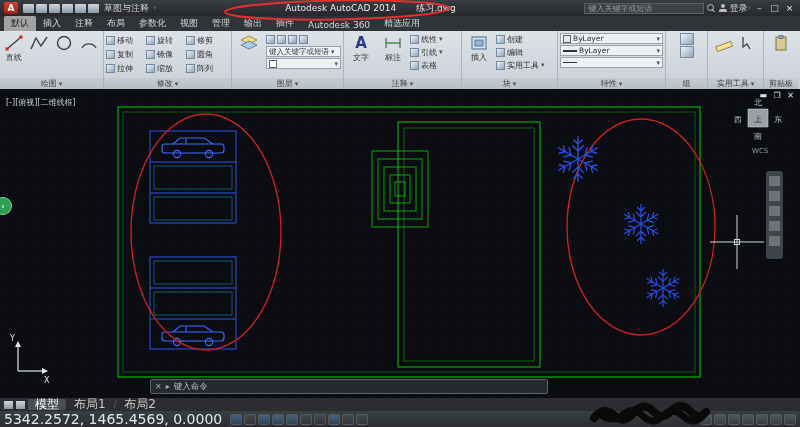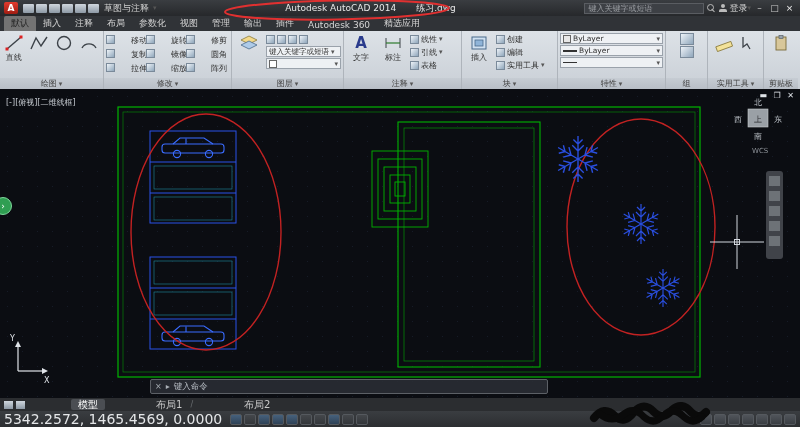--- a/index.html
+++ b/index.html
@@ -21,33 +21,33 @@
   .mag::after { content:""; position:absolute; width:4px; height:1.2px; background:#bbb; transform:rotate(45deg); left:4px; top:6px; }
   .person { width:8px; height:8px; position:relative; margin-right:2px; display:inline-block; }
   .person::before { content:""; position:absolute; width:4px; height:4px; border-radius:50%; background:#bbb; left:2px; top:0; }
   .person::after { content:""; position:absolute; width:8px; height:3px; border-radius:2px 2px 0 0; background:#bbb; left:0; bottom:0; }
   .winbtn { width:13px; text-align:center; color:#ccc; margin-left:2px; cursor:default; }
   .winbtn.close { color:#eee; }
 
   
   .ribbontabs { height:15px; background:#303337; display:flex; align-items:flex-end; padding-left:4px; flex:0 0 auto; }
   .rtab { font-size:9px; color:#d5d5d5; padding:1px 7px; white-space:nowrap; }
-  .rtab.active { background:#737373; color:#222; border-radius:2px 2px 0 0; }
+  .rtab.active { background:#a3a3a3; color:#222; border-radius:2px 2px 0 0; }
 
   
   .ribbon { height:58px; background:linear-gradient(#dde2e7,#c9cfd6); display:flex; flex:0 0 auto; overflow:hidden; }
   .panel { display:flex; flex-direction:column; border-right:1px solid #aeb4bb; flex:0 0 auto; }
   .pbody { flex:1; display:flex; align-items:flex-start; padding:2px 2px 0 2px; gap:2px; }
   .pfoot { height:11px; font-size:8px; color:#444; text-align:center; display:flex; align-items:center; justify-content:center; gap:2px; background:linear-gradient(#c6ccd3,#b8bec6); }
   .bigbtn { display:flex; flex-direction:column; align-items:center; width:30px; }
   .bigbtn .blabel { font-size:8px; color:#333; line-height:9px; white-space:nowrap; }
   .bicon { width:22px; height:20px; display:flex; align-items:center; justify-content:center; }
   .bicon svg { width:20px; height:18px; }
   .mgrid { display:grid; grid-template-columns:repeat(3,40px); grid-auto-rows:14px; align-items:center; }
-  .mitem { display:flex; align-items:flex-start; gap:16px; font-size:8px; color:#333; white-space:nowrap; }
+  .mitem { display:flex; align-items:center; gap:2px; font-size:8px; color:#333; white-space:nowrap; }
   .micon { width:9px; height:9px; background:linear-gradient(135deg,#eef3f8,#8fa6bb); border:1px solid #7a8a9a; flex:0 0 auto; }
   .smallcol { display:flex; flex-direction:column; justify-content:space-between; gap:1px; }
   .srow { display:flex; align-items:center; gap:2px; font-size:8px; color:#333; white-space:nowrap; height:12px; }
   .ddbox { display:flex; align-items:center; gap:2px; background:#eef1f4; border:1px solid #9aa2ab; font-size:7.5px; color:#333; height:11px; padding:0 2px; white-space:nowrap; }
   .swatch { width:8px; height:8px; background:#fff; border:1px solid #666; }
   .lineglyph { width:14px; height:2px; background:#333; }
   .dd { font-size:7px; color:#555; }
 
   
   .canvas { position:relative; flex:1; background:#0b0d12;
@@ -56,21 +56,21 @@
   .canvas svg.draw { position:absolute; left:0; top:0; }
   .vplabel { position:absolute; left:6px; top:8px; font-size:8px; color:#c8cdd3; z-index:3; }
   .vpwin { position:absolute; right:4px; top:2px; font-size:8px; color:#dfe3e8; z-index:3; letter-spacing:2px; }
   .startbadge { position:absolute; left:-6px; top:108px; width:18px; height:18px; border-radius:50%; background:#2f9e52; border:1px solid #7fd79c; color:#fff; font-size:9px; display:flex; align-items:center; justify-content:center; z-index:3; }
   .cmdline { position:absolute; left:150px; bottom:4px; width:398px; height:15px; background:rgba(42,46,52,0.88); border:1px solid #5c6066; border-radius:2px; display:flex; align-items:center; gap:4px; padding:0 4px; z-index:4; }
   .cmdline .cicon { color:#aab0b6; font-size:8px; }
   .cmdprompt { color:#b9bfc6; font-size:8.5px; }
 
   
   .layouttabs { height:13px; background:#2b2d30; display:flex; align-items:center; padding-left:4px; gap:1px; flex:0 0 auto; }
-  .ltab { font-size:10px; color:#c9c9c9; padding:0 7px; height:11px; display:flex; align-items:center;margin-left:43px; }
+  .ltab { font-size:12px; color:#c9c9c9; padding:0 7px; height:11px; display:flex; align-items:center; }
   .ltab.active { background:#4b4e53; color:#fff; border-radius:2px; }
   .lticon { width:9px; height:8px; background:linear-gradient(#cfd6dd,#8d99a5); margin-right:2px; }
   .ltsep { color:#6a6d71; font-size:8px; }
 
   
   .statusbar { height:16px; background:linear-gradient(#3a3d41,#2c2e31); display:flex; align-items:center; padding:0 4px; gap:2px; flex:0 0 auto; }
   .coords { color:#e4e6e8; font-size:14px; margin-right:6px; white-space:nowrap; }
   .sicon { width:12px; height:11px; border:1px solid #55595e; border-radius:2px; background:linear-gradient(#46617c,#2f4257); }
   .sicon.off { background:linear-gradient(#44474b,#33363a); }
   .sspacer { flex:1; }

